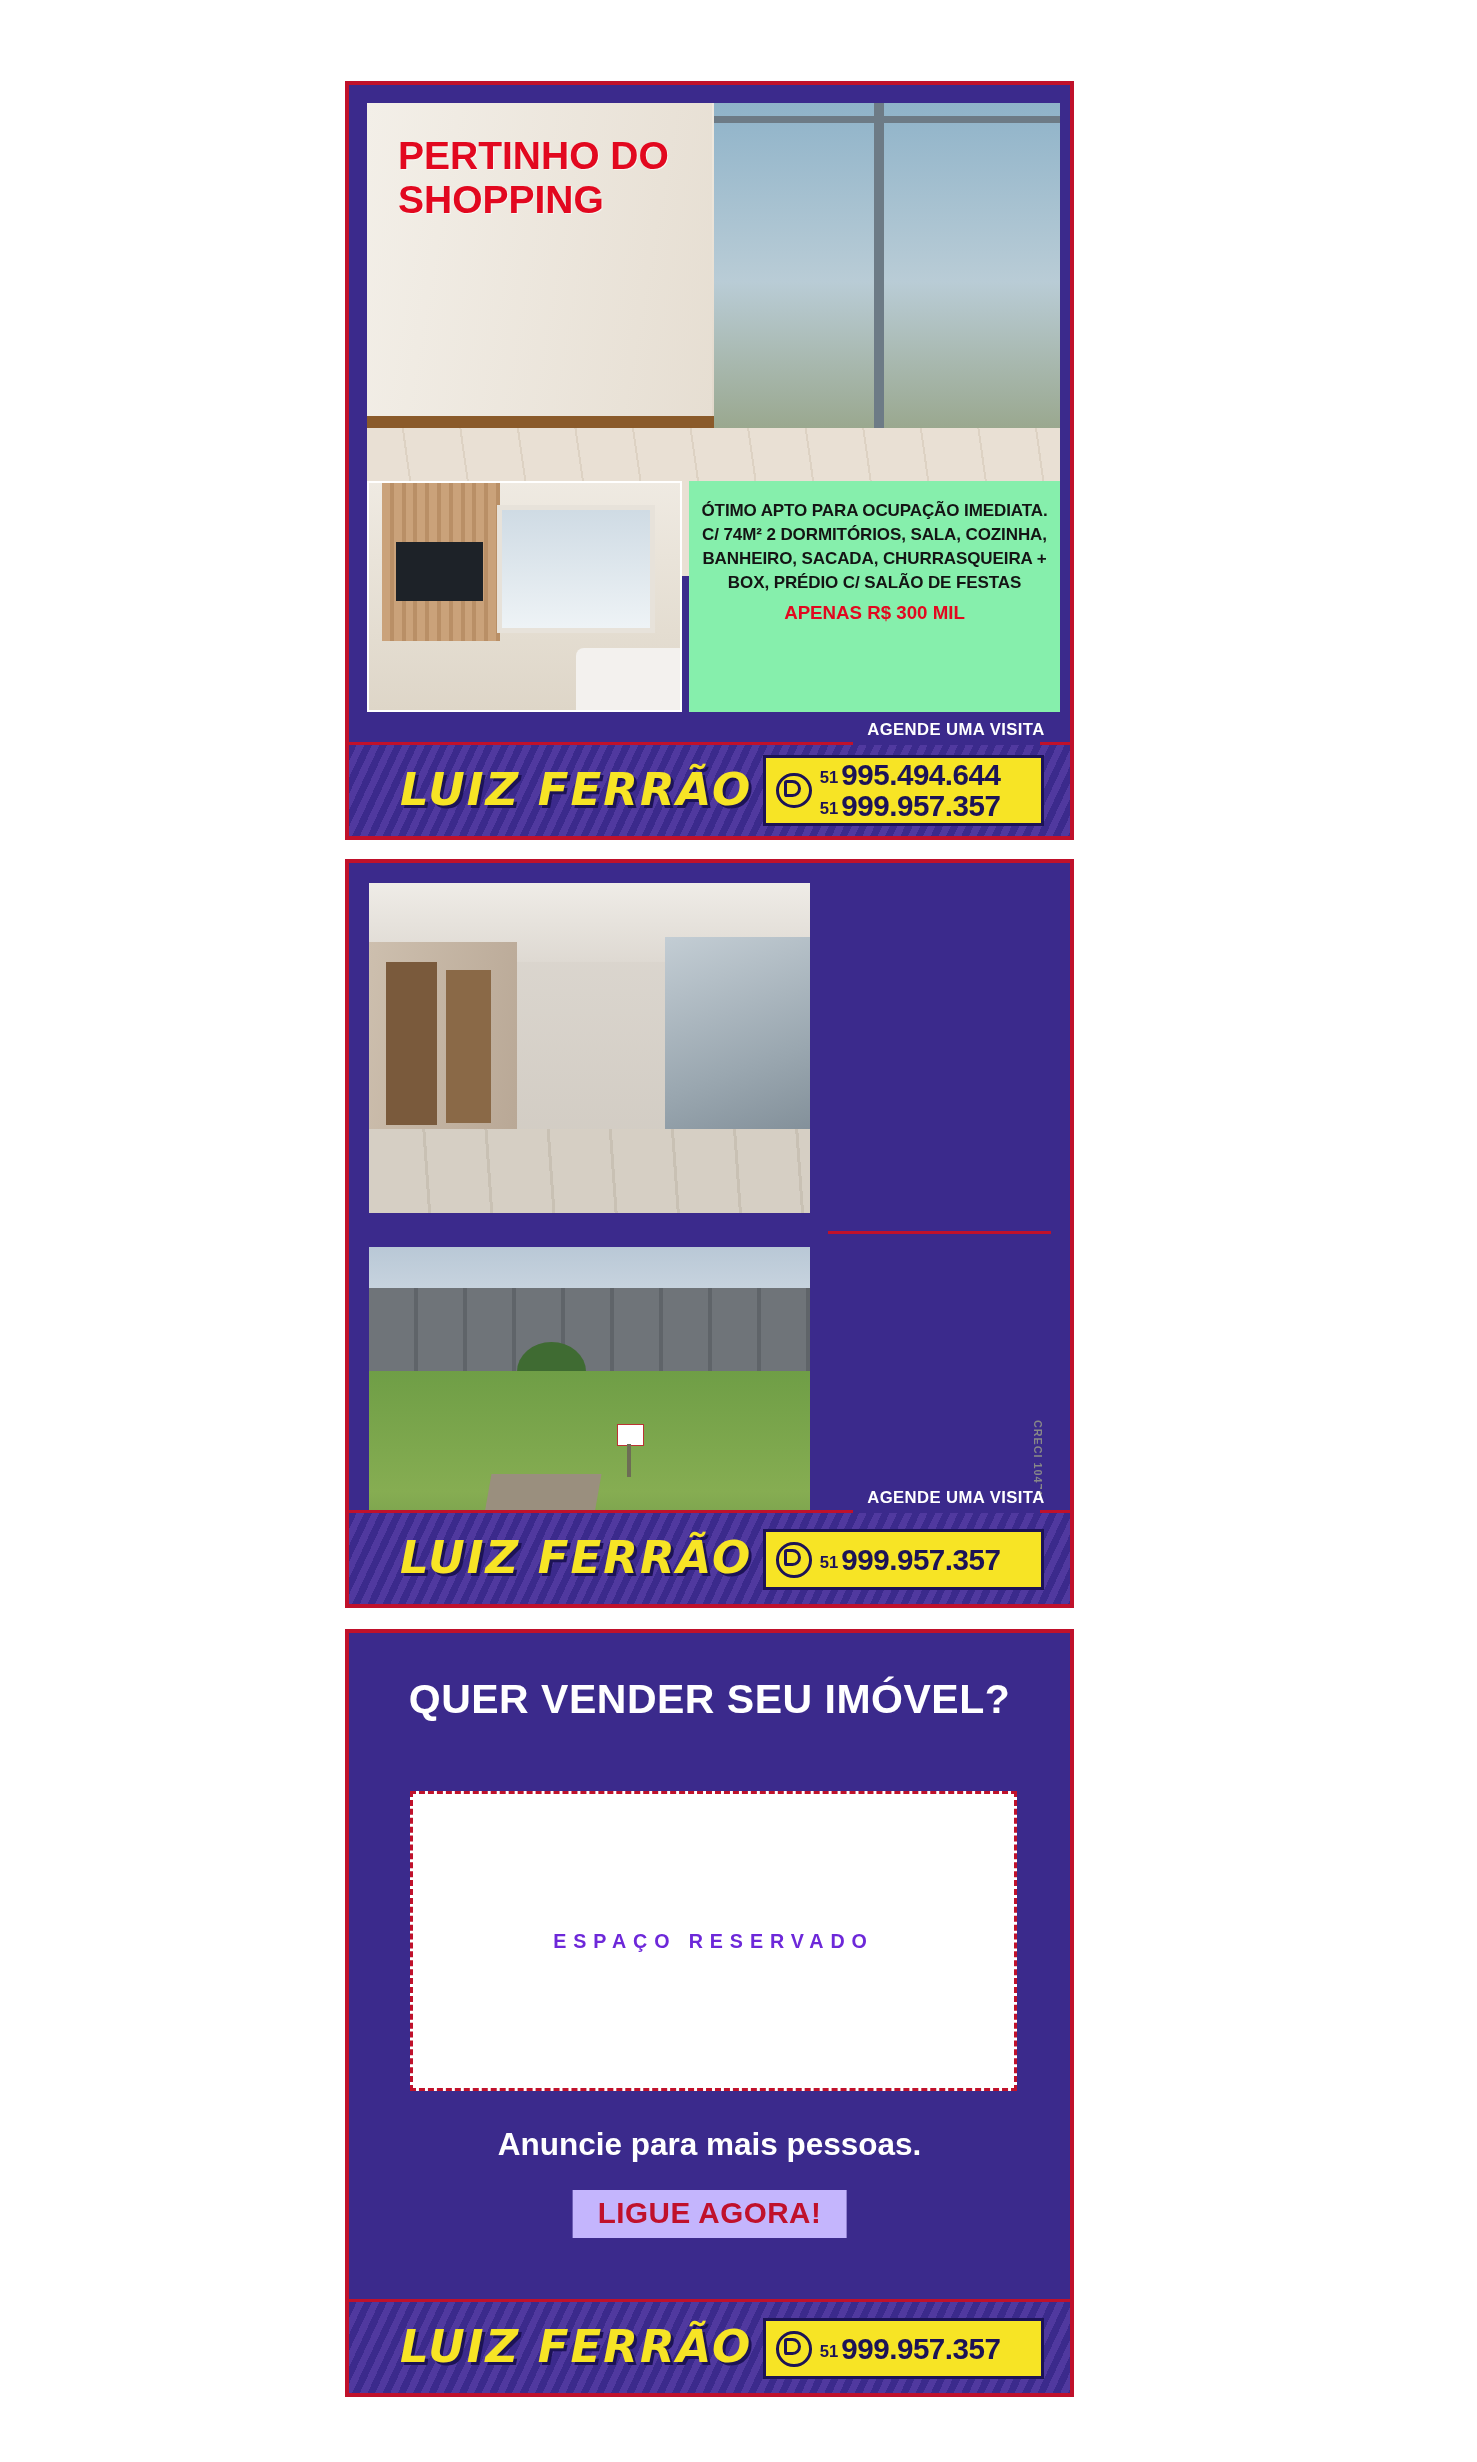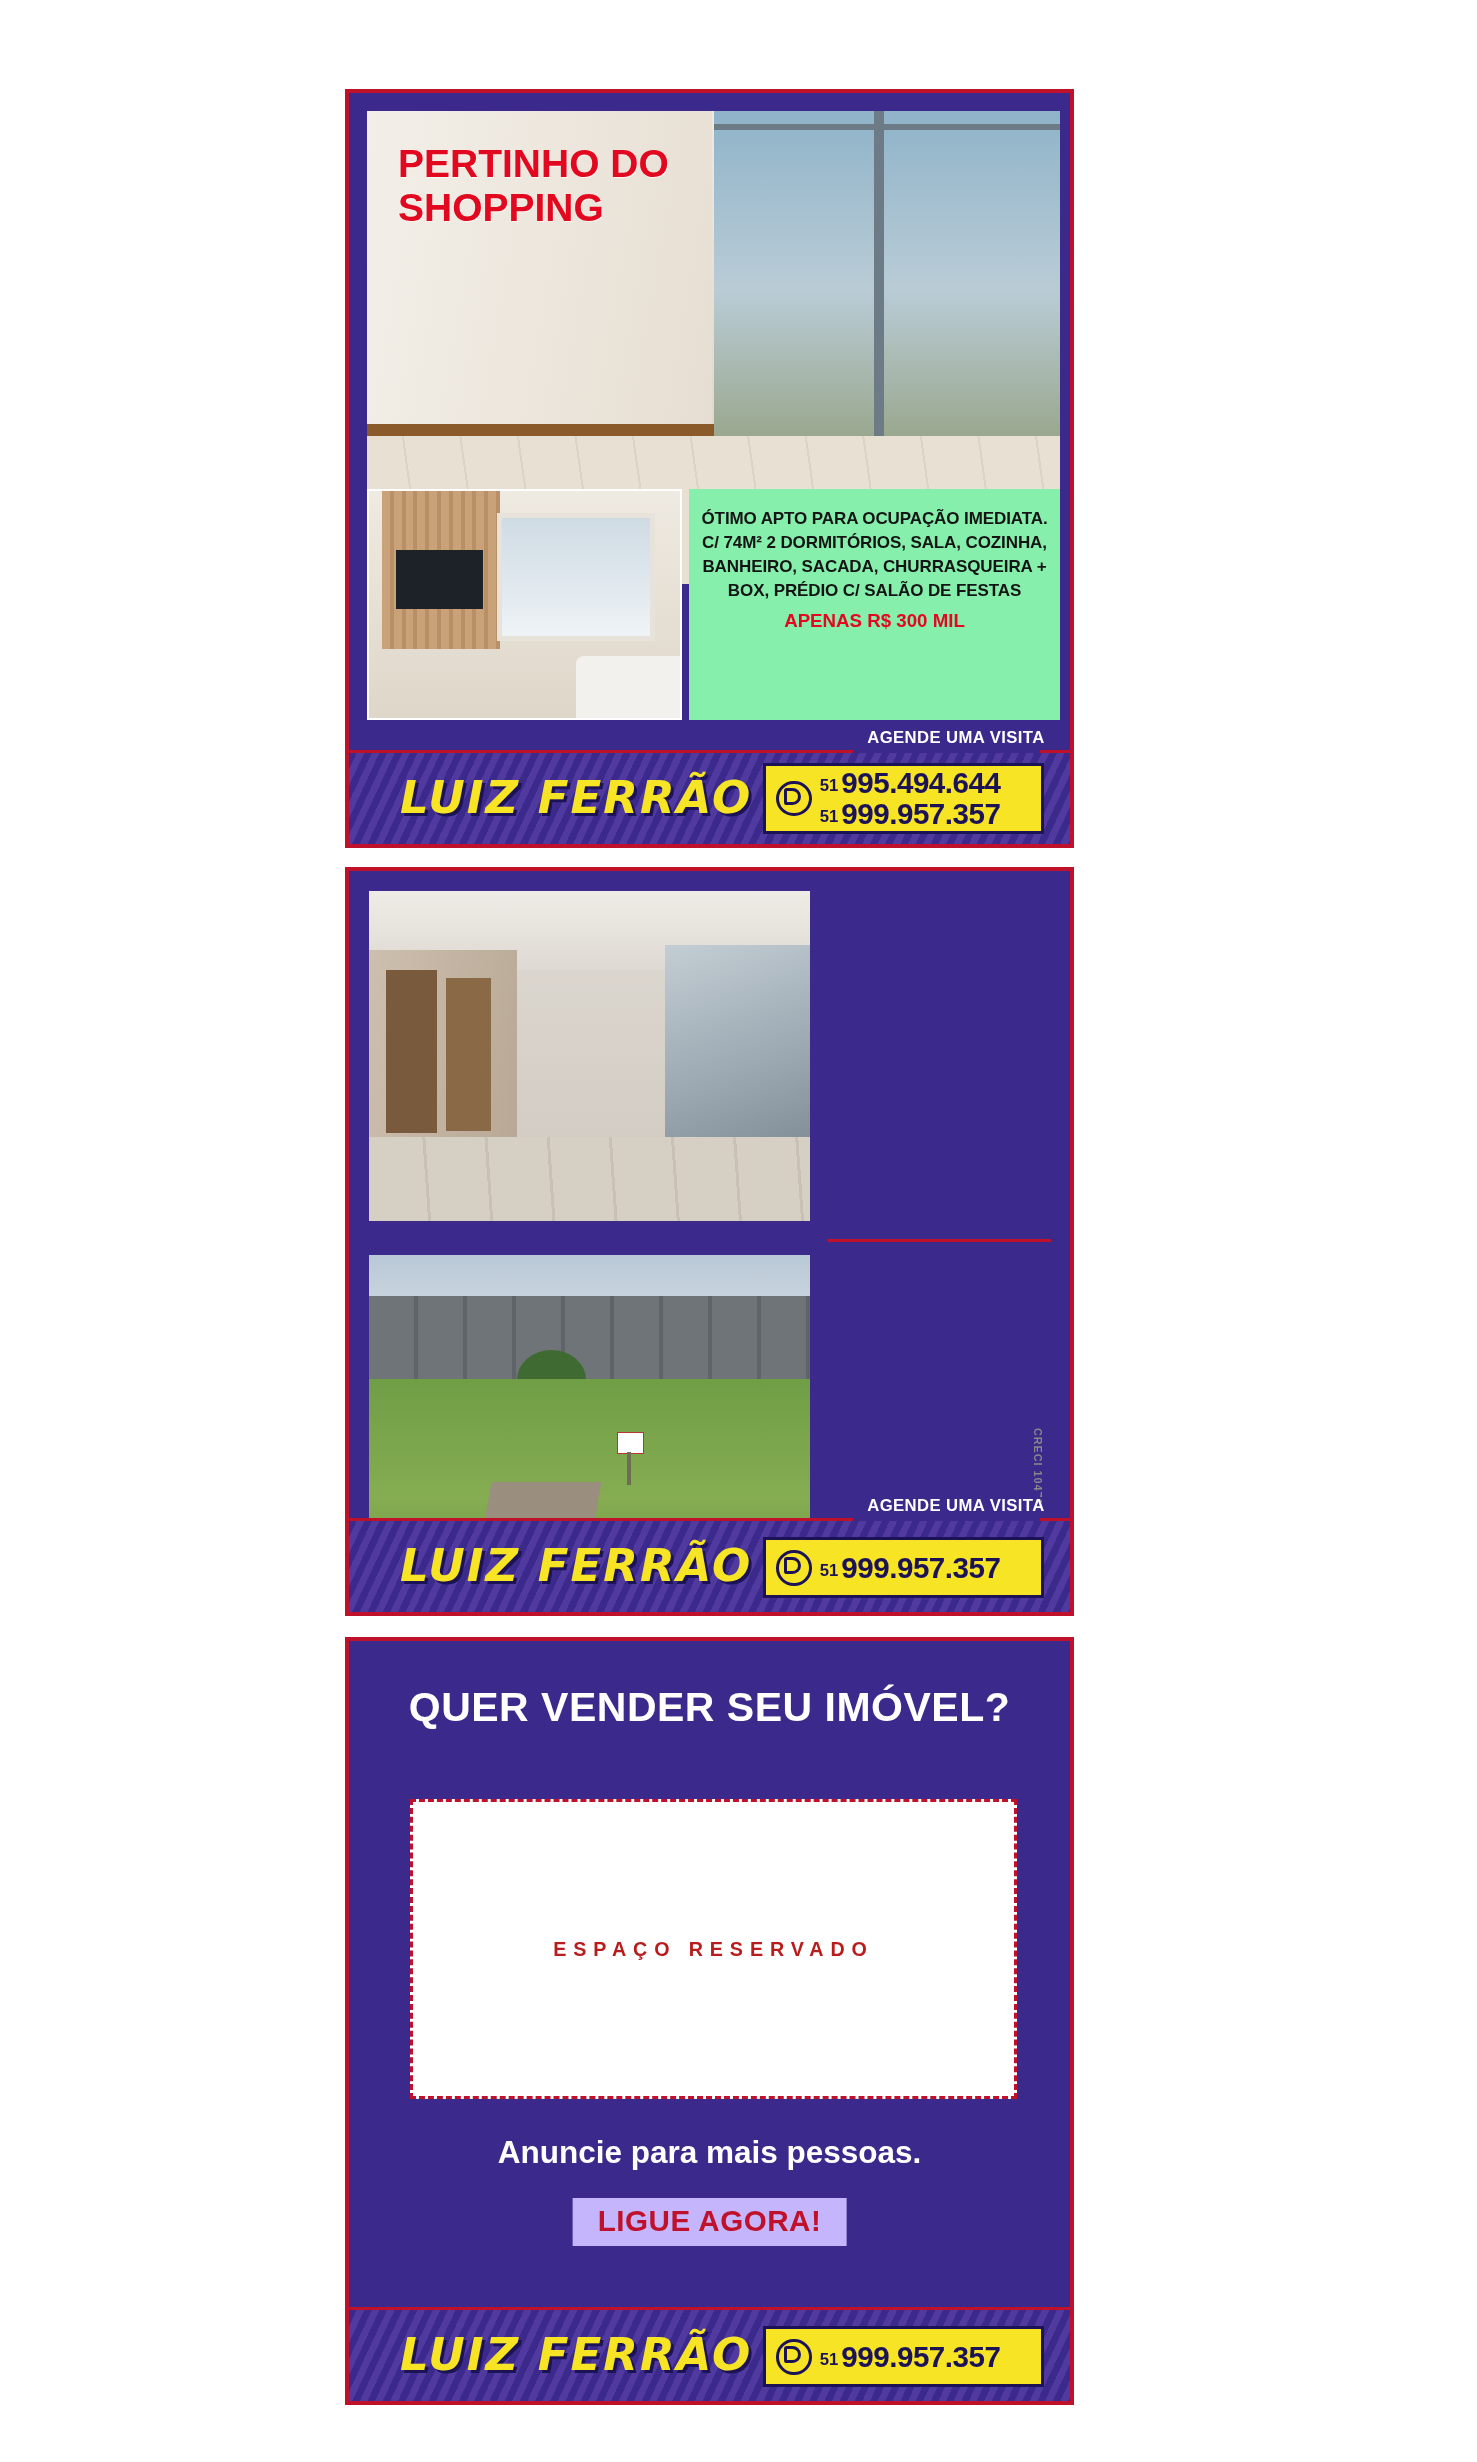--- a/index.html
+++ b/index.html
@@ -9,21 +9,21 @@
   }
   body {
     width: 1478px;
     height: 2463px;
     font-family: "Liberation Sans", sans-serif;
     position: relative;
     overflow: hidden;
   }
   .page {
     position: absolute;
-    left: 0; top: 12px;
+    left: 0; top: 4px;
     width: 1478px;
     height: 1810px;
   }
 
   
   .ad {
     position: absolute;
     background: #3b2a8c;
     border: 4.9px solid #c0112b;
     box-sizing: border-box;
@@ -378,21 +378,21 @@
     border: 3px dashed #c0112b;
     box-sizing: border-box;
     display: flex;
     align-items: center;
     justify-content: center;
   }
   #ad3 .reserved-text {
     font-size: 19.7px;
     font-weight: bold;
     letter-spacing: 6.9px;
-    color: #b91c1c;
+    color: #6d28d9;
   }
   #ad3 .sub {
     position: absolute;
     left: 0; right: 0;
     top: 493px;
     text-align: center;
     color: #ffffff;
     font-size: 31.5px;
     font-weight: bold;
   }

